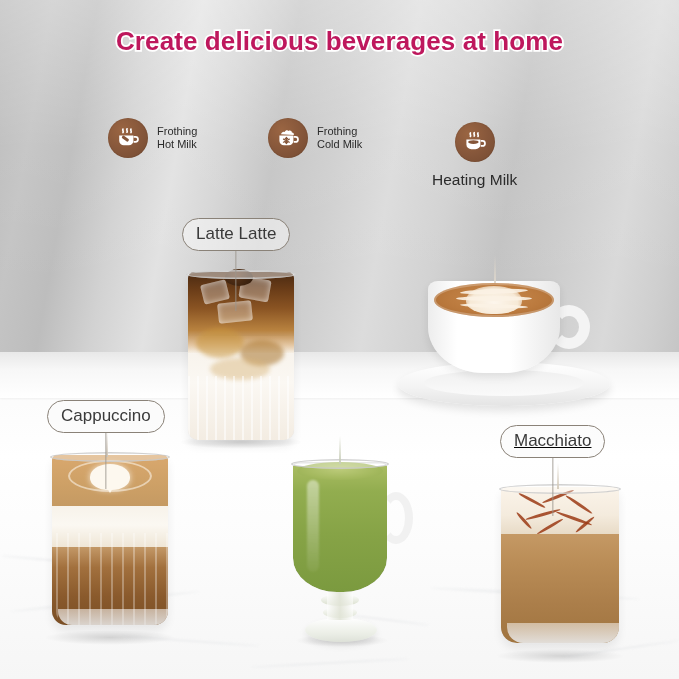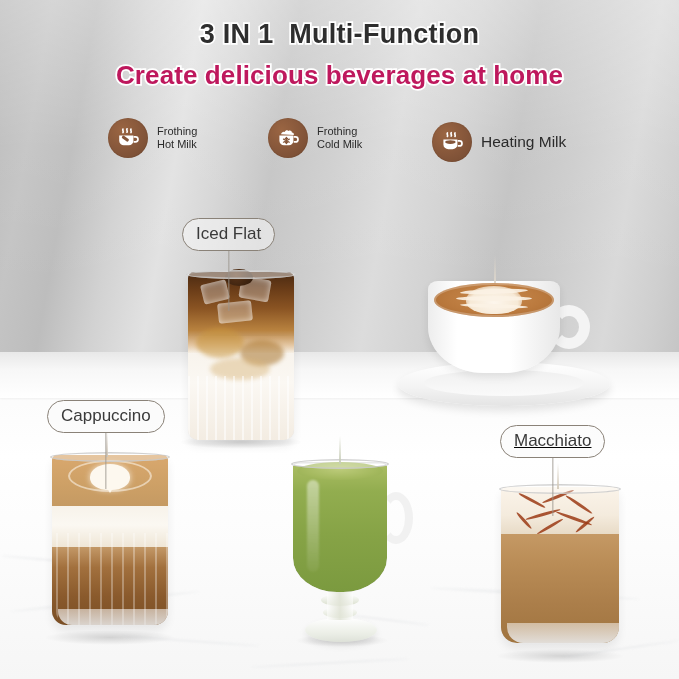--- a/index.html
+++ b/index.html
@@ -68,21 +68,21 @@
     paint-order:stroke fill;
   }
 
   
   .features{
     position:absolute; left:0; top:118px; width:679px; height:62px;
   }
   .feature{ position:absolute; display:flex; align-items:center; gap:9px; }
   .feature.f1{ left:108px; top:0; }
   .feature.f2{ left:268px; top:0; }
-  .feature.f3{ left:432px; top:4px; }
+  .feature.f3{ left:432px; top:4px;flex-direction:column; }
   .badge{
     width:40px; height:40px; border-radius:50%;
     background:radial-gradient(circle at 34% 30%, #a9apertureless 0%, #8d5a3c 0%, #7c4f35 60%, #6f462e 100%);
     background:radial-gradient(circle at 34% 30%, #9a6542 0%, #85563a 55%, #744a31 100%);
     display:flex; align-items:center; justify-content:center;
     flex:0 0 auto;
     box-shadow:inset 0 0 0 1px rgba(0,0,0,.05);
   }
   .badge svg{ display:block; }
   .feature-label{
@@ -409,21 +409,20 @@
   <div class="counter-edge"></div>
   <div class="vein v1"></div>
   <div class="vein v2"></div>
   <div class="vein v3"></div>
   <div class="vein v4"></div>
   <div class="vein v5"></div>
   <div class="vein v6"></div>
   <div class="vein v7"></div>
 
   <div class="headings">
-    <div class="title-main">3 IN 1  Multi-Function</div>
     <div class="title-sub">Create delicious beverages at home</div>
   </div>
 
   <div class="features">
 
     <div class="feature f1">
       <span class="badge">
         <svg width="26" height="26" viewBox="0 0 26 26">
           <g fill="none" stroke="#ffffff" stroke-width="1.7" stroke-linecap="round">
             <path d="M8 7.5c.9-1.2-.9-2.2 0-3.4"></path>
@@ -547,21 +546,21 @@
       <div class="drizzle d6"></div>
       <div class="drizzle d7"></div>
       <div class="drizzle d8"></div>
       <div class="base"></div>
     </div>
     <div class="rim"></div>
     <div class="pour"></div>
   </div>
 
   <div class="callout c-iced">
-    <div class="pill">Iced Flat</div>
+    <div class="pill">Latte Latte</div>
     <div class="leader"></div>
   </div>
 
 
   <div class="callout c-capp">
     <div class="pill">Cappuccino</div>
     <div class="leader"></div>
   </div>
 
 

